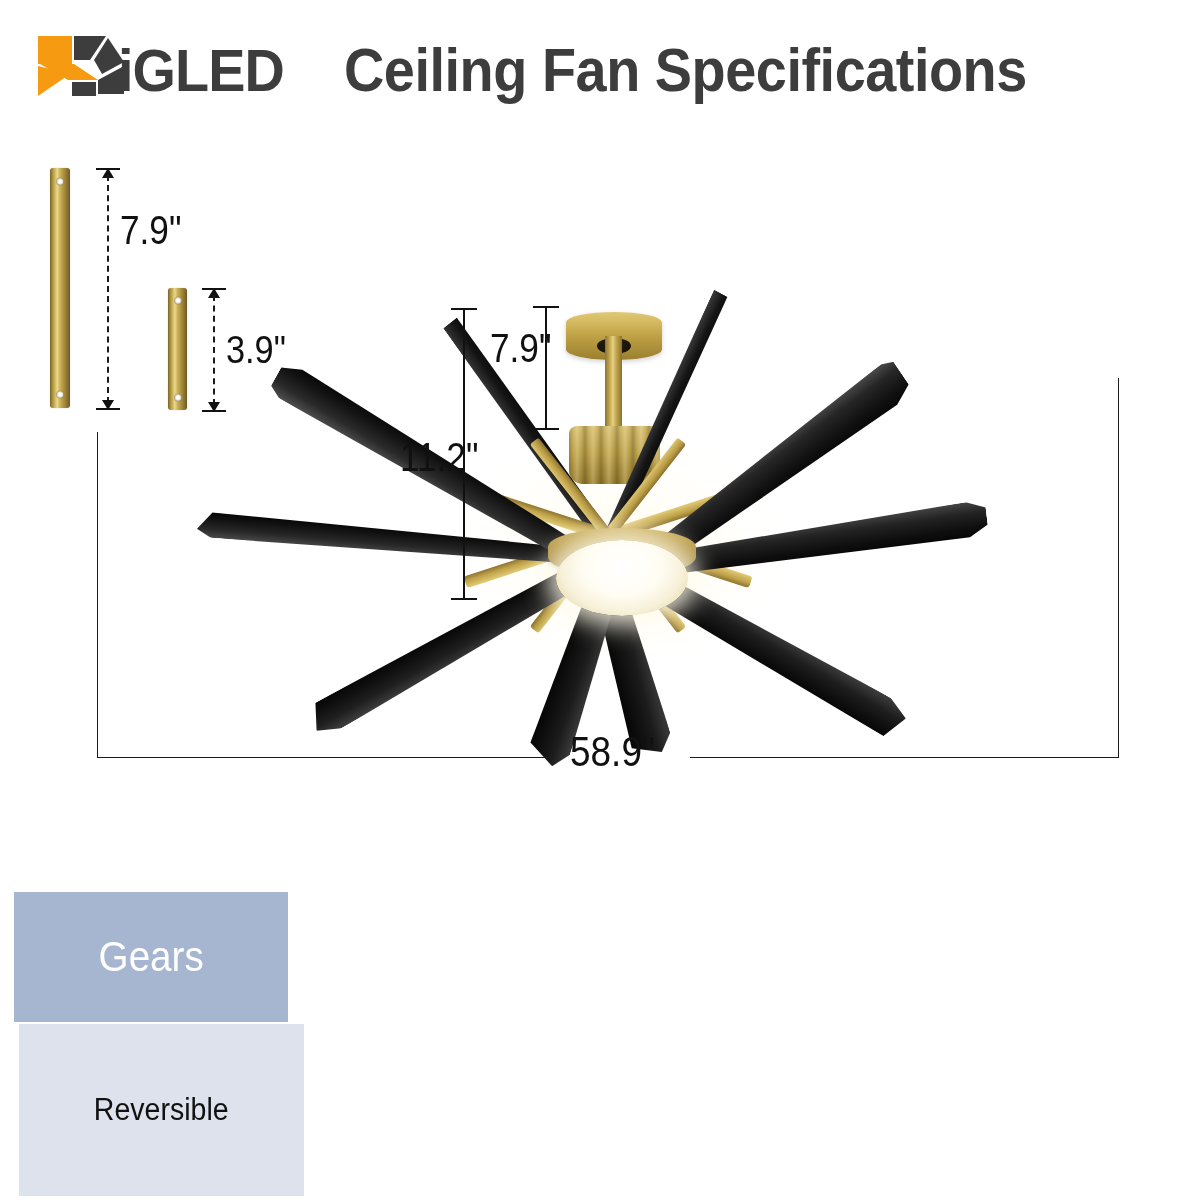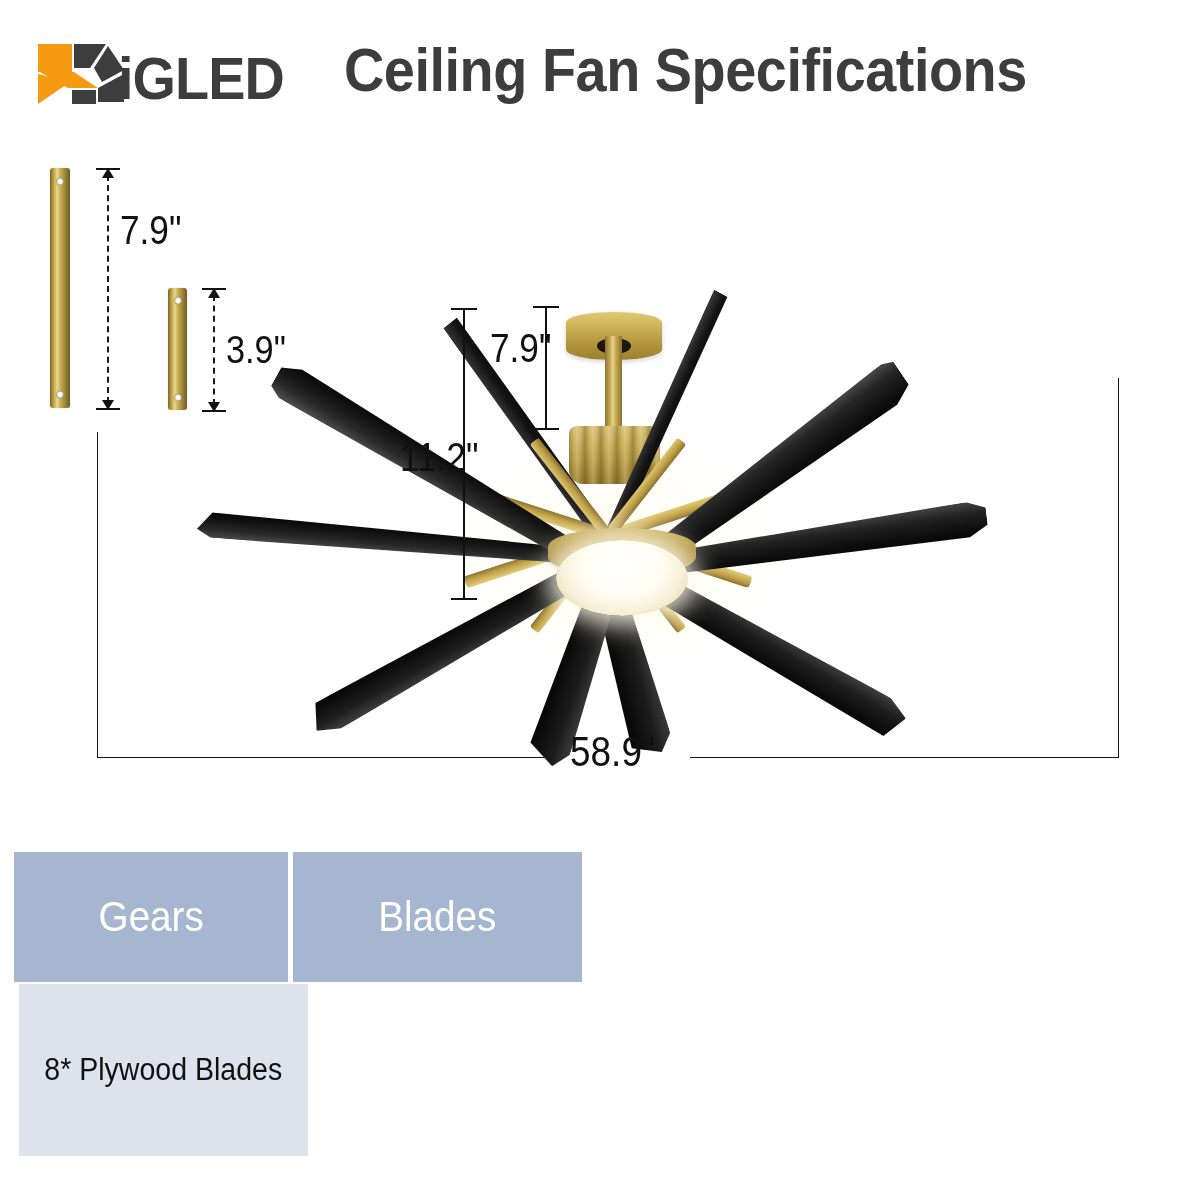--- a/index.html
+++ b/index.html
@@ -7,21 +7,21 @@
     width:1200px;height:1200px;
     background:#ffffff;
     font-family:"Liberation Sans",sans-serif;
     overflow:hidden;
     position:relative;
   }
   #root{position:relative;width:1200px;height:1200px;}
 
   
   .header{position:absolute;left:0;top:0;width:1200px;height:130px;}
-  .logo-wrap{position:absolute;left:32px;top:40px;width:300px;height:70px;}
+  .logo-wrap{position:absolute;left:32px;top:32px;width:300px;height:70px;}
   .logo-mark{position:absolute;left:0;top:2px;width:104px;height:64px;}
   .logo-word{
     position:absolute;left:86px;top:4px;
     font-size:60px;font-weight:bold;color:#3d3d3d;
     letter-spacing:-1px;font-family:"Liberation Sans",sans-serif;
     transform:scaleX(0.93);transform-origin:left top;
     white-space:nowrap;
   }
   .page-title{
     position:absolute;left:344px;top:34px;
@@ -130,21 +130,21 @@
     background:radial-gradient(ellipse at 50% 35%,
       #ffffff 0%, #fffdf3 42%, #f7f0d8 66%, #e6d9ae 86%, #c9b67e 100%);
     box-shadow:0 0 24px 10px rgba(255,252,235,0.85);
   }
   .glow{
     position:absolute;border-radius:50%;
     background:radial-gradient(closest-side, rgba(255,252,230,0.55), rgba(255,252,230,0));
   }
 
   
-  .spec-table{position:absolute;left:14px;top:852px;width:944px;}
+  .spec-table{position:absolute;left:14px;top:892px;width:944px;}
   .srow{display:flex;width:100%;}
   .srow.head .scell{
     background:#a7b6d0;color:#ffffff;height:130px;
   }
   .srow.body .scell{
     background:#dde2ed;color:#111111;height:172px;
   }
   .scell{
     display:flex;align-items:center;justify-content:center;
     box-sizing:border-box;
@@ -319,25 +319,22 @@
     <div class="wdim-line" style="left:690px;top:627px;width:429px;"></div>
     <div class="dim-label" style="left:570px;top:598px;font-size:42px;">58.9"</div>
   </div>
 
   <div class="spec-table">
 
     <div class="srow head">
       <div class="scell c0">
         <span class="txt">Gears</span>
       </div>
-      <div class="scell c3">
-        <span class="txt">Blades</span>
+    </div>
+
+    <div class="srow body">
+      <div class="scell c1">
+        <span class="txt">Reversible</span>
       </div>
     </div>
-
-    <div class="srow body">
-      <div class="scell c3">
-        <span class="txt">8* Plywood Blades</span>
-      </div>
-    </div>
   </div>
 
 </div>
 
 </body></html>

